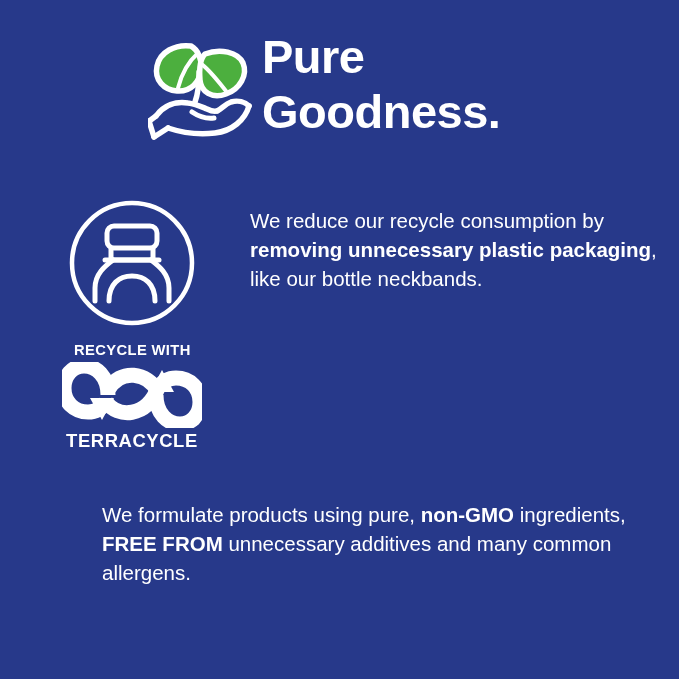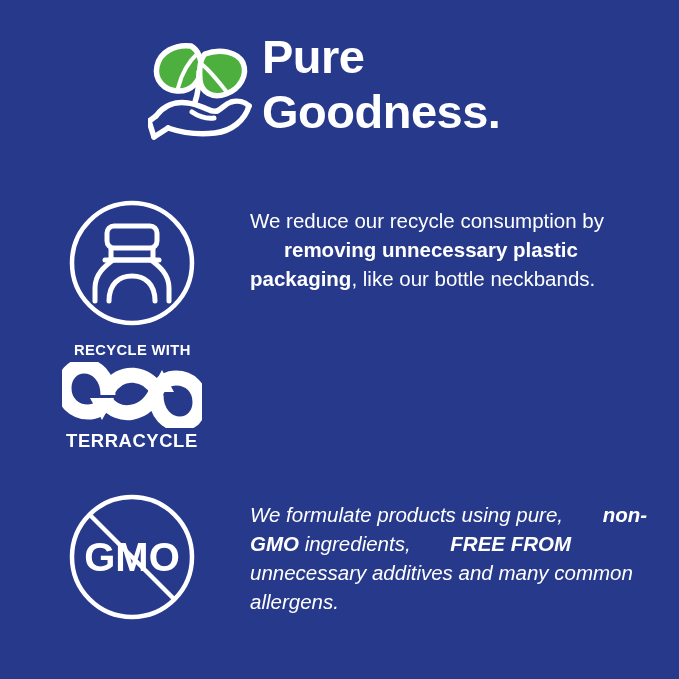--- a/index.html
+++ b/index.html
@@ -84,25 +84,24 @@
   .text-cell {
     flex: 1 1 auto;
     color: #ffffff;
     font-size: 20.5px;
     line-height: 1.42;
     padding-left: 44px;
     box-sizing: border-box;
   }
   .row-1 .text-cell { padding-top: 16px; }
   .row-2 .text-cell { padding-top: 22px; }
-  .row-3 .text-cell { padding-top: 16px; font-style: italic; }
+  .row-3 .text-cell { padding-top: 16px; }
 
   .text-cell b {
     font-weight: bold;
-    margin-left: 34px;
   }
 
   
   .tc-badge {
     width: 146px;
     display: flex;
     flex-direction: column;
     align-items: center;
   }
   .tc-top {
@@ -210,27 +209,19 @@
 
             <circle cx="133" cy="59" r="4.2" fill="none" stroke="#ffffff" stroke-width="1.6"></circle>
             <text x="133" y="62" font-size="5.5" fill="#ffffff" text-anchor="middle" font-family="Liberation Sans, sans-serif">R</text>
           </svg>
           <div class="tc-bottom">TERRACYCLE</div>
         </div>
       </div>
     </div>
 
     <div class="feature-row row-3">
-      <div class="icon-cell top-pad-3">
-        <svg viewBox="0 0 130 130" width="130" height="130" aria-hidden="true">
-          <circle cx="65" cy="65" r="60" fill="none" stroke="#ffffff" stroke-width="4.5"></circle>
-          <line x1="23" y1="23" x2="107" y2="107" stroke="#ffffff" stroke-width="4.5" stroke-linecap="round"></line>
-          <text x="65" y="79" text-anchor="middle" fill="#ffffff" font-family="Liberation Sans, sans-serif" font-size="40" font-weight="bold">GMO</text>
-
-        </svg>
-      </div>
       <div class="text-cell">
         <span>We formulate products using pure, </span><b>non-GMO</b><span> ingredients, </span><b>FREE FROM</b><span> unnecessary additives and many common allergens.</span>
       </div>
     </div>
 
   </div>
 </div>
 
 </body></html>

